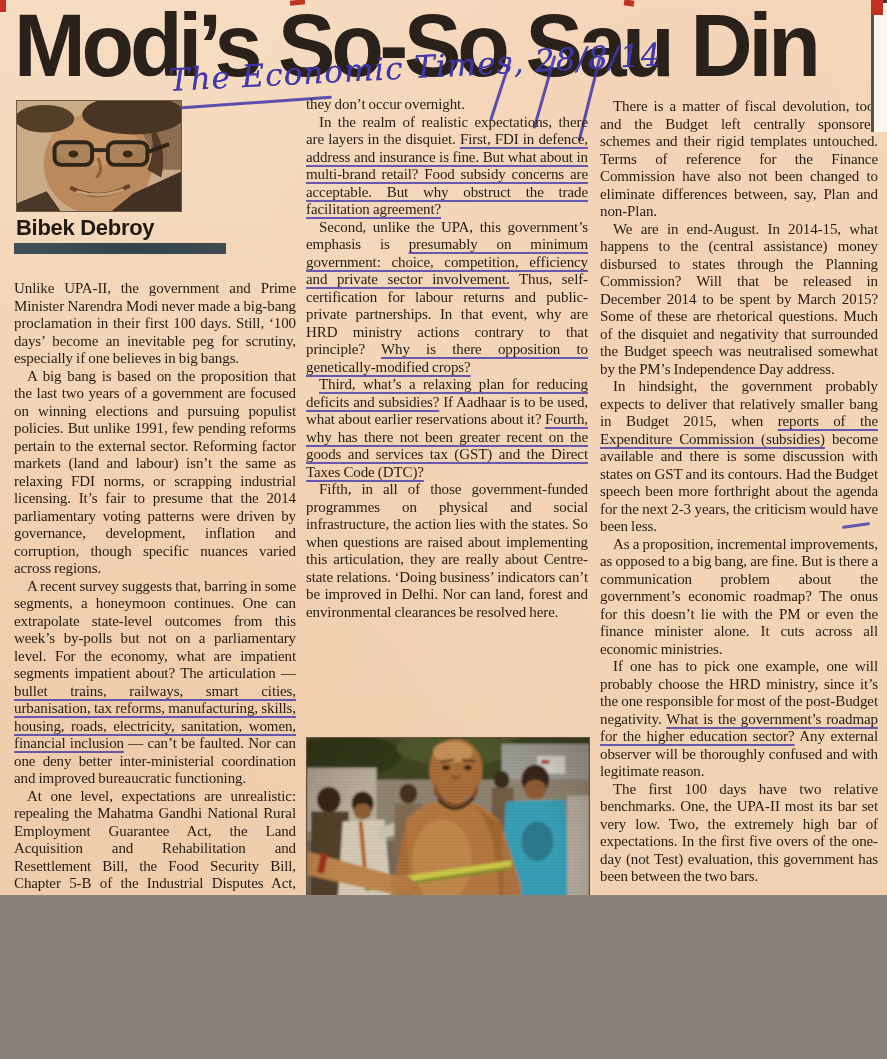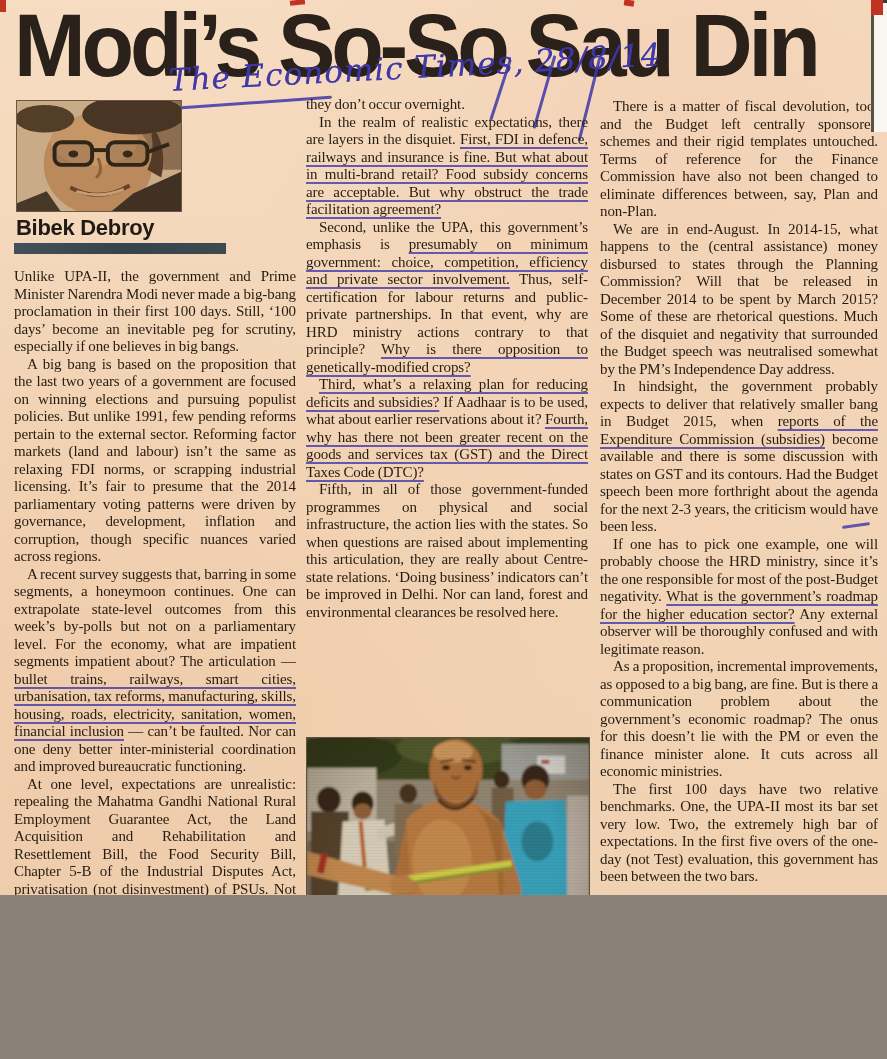--- a/index.html
+++ b/index.html
@@ -26,21 +26,21 @@
                 border:1px solid #6b5742;box-sizing:border-box;background:#c9ad8c;overflow:hidden;}
   .author-photo svg{display:block;width:100%;height:100%;}
   .author-name{position:absolute;left:16px;top:215px;
                font-family:Liberation Sans, sans-serif;font-weight:700;
                font-size:22px;letter-spacing:-.3px;color:#211a13;}
   .byline-bar{position:absolute;left:14px;top:243px;width:212px;height:11px;
               background:linear-gradient(90deg,#41505a,#35444b 55%,#3e4b51);}
   
   .col{position:absolute;font-size:15px;line-height:17.5px;text-align:justify;
        letter-spacing:-.1px;word-spacing:-.5px;}
-  .col-1{left:14px;top:268px;width:282px;}
+  .col-1{left:14px;top:280px;width:282px;}
   .col-2{left:306px;top:96px;width:282px;}
   .col-3{left:600px;top:98px;width:278px;}
   .para{margin:0;}
   .para.ind{text-indent:13px;}
   .pu{text-decoration:underline;text-decoration-color:rgba(66,56,172,.8);
       text-decoration-thickness:2px;text-underline-offset:2.5px;text-decoration-skip-ink:none;}
   
   .photo-block{position:absolute;left:306px;top:737px;width:284px;}
   .photo-frame{position:relative;width:284px;height:283px;border:1px solid #5f4e3c;
                box-sizing:border-box;background:#7a7264;overflow:hidden;}
@@ -114,32 +114,32 @@
   <div class="byline-bar"></div>
 
   <div class="col col-1">
       <p class="para"><span>Unlike UPA-II, the government and Prime Minister Narendra Modi never made a big-bang proclamation in their first 100 days. Still, ‘100 days’ become an inevitable peg for scrutiny, especially if one believes in big bangs.</span></p>
       <p class="para ind"><span>A big bang is based on the proposition that the last two years of a government are focused on winning elections and pursuing populist policies. But unlike 1991, few pending reforms pertain to the external sector. Reforming factor markets (land and labour) isn’t the same as relaxing FDI norms, or scrapping industrial licensing. It’s fair to presume that the 2014 parliamentary voting patterns were driven by governance, development, inflation and corruption, though specific nuances varied across regions.</span></p>
       <p class="para ind"><span>A recent survey suggests that, barring in some segments, a honeymoon continues. One can extrapolate state-level outcomes from this week’s by-polls but not on a parliamentary level. For the economy, what are impatient segments impatient about? The articulation — </span><span class="pu">bullet trains, railways, smart cities, urbanisation, tax reforms, manufacturing, skills, housing, roads, electricity, sanitation, women, financial inclusion</span><span> — can’t be faulted. Nor can one deny better inter-ministerial coordination and improved bureaucratic functioning.</span></p>
       <p class="para ind"><span>At one level, expectations are unrealistic: repealing the Mahatma Gandhi National Rural Employment Guarantee Act, the Land Acquisition and Rehabilitation and Resettlement Bill, the Food Security Bill, Chapter 5-B of the Industrial Disputes Act, privatisation (not disinvestment) of PSUs. Not that these shouldn’t be done. It’s just that</span></p>
     </div>
   <div class="col col-2">
       <p class="para"><span>they don’t occur overnight.</span></p>
-      <p class="para ind"><span>In the realm of realistic expectations, there are layers in the disquiet. </span><span class="pu">First, FDI in defence, railways and insurance is fine. But what about in multi-brand retail? Food subsidy concerns are acceptable. But why obstruct the trade facilitation agreement?</span></p>
+      <p class="para ind"><span>In the realm of realistic expectations, there are layers in the disquiet. </span><span class="pu">First, FDI in defence, address and insurance is fine. But what about in multi-brand retail? Food subsidy concerns are acceptable. But why obstruct the trade facilitation agreement?</span></p>
       <p class="para ind"><span>Second, unlike the UPA, this government’s emphasis is </span><span class="pu">presumably on minimum government: choice, competition, efficiency and private sector involvement.</span><span> Thus, self-certification for labour returns and public-private partnerships. In that event, why are HRD ministry actions contrary to that principle? </span><span class="pu">Why is there opposition to genetically-modified crops?</span></p>
       <p class="para ind"><span class="pu">Third, what’s a relaxing plan for reducing deficits and subsidies?</span><span> If Aadhaar is to be used, what about earlier reservations about it? </span><span class="pu">Fourth, why has there not been greater recent on the goods and services tax (GST) and the Direct Taxes Code (DTC)?</span></p>
       <p class="para ind"><span>Fifth, in all of those government-funded programmes on physical and social infrastructure, the action lies with the states. So when questions are raised about implementing this articulation, they are really about Centre-state relations. ‘Doing business’ indicators can’t be improved in Delhi. Nor can land, forest and environmental clearances be resolved here.</span></p>
     </div>
   <div class="col col-3">
     <div>
         <p class="para ind"><span>There is a matter of fiscal devolution, too, and the Budget left centrally sponsored schemes and their rigid templates untouched. Terms of reference for the Finance Commission have also not been changed to eliminate differences between, say, Plan and non-Plan.</span></p>
         <p class="para ind"><span>We are in end-August. In 2014-15, what happens to the (central assistance) money disbursed to states through the Planning Commission? Will that be released in December 2014 to be spent by March 2015? Some of these are rhetorical questions. Much of the disquiet and negativity that surrounded the Budget speech was neutralised somewhat by the PM’s Independence Day address.</span></p>
         <p class="para ind"><span>In hindsight, the government probably expects to deliver that relatively smaller bang in Budget 2015, when </span><span class="pu">reports of the Expenditure Commission (subsidies)</span><span> become available and there is some discussion with states on GST and its contours. Had the Budget speech been more forthright about the agenda for the next 2-3 years, the criticism would have been less.</span></p>
+        <p class="para ind"><span>As a proposition, incremental improvements, as opposed to a big bang, are fine. But is there a communication problem about the government’s economic roadmap? The onus for this doesn’t lie with the PM or even the finance minister alone. It cuts across all economic ministries.</span></p>
         <p class="para ind"><span>If one has to pick one example, one will probably choose the HRD ministry, since it’s the one responsible for most of the post-Budget negativity. </span><span class="pu">What is the government’s roadmap for the higher education sector?</span><span> Any external observer will be thoroughly confused and with legitimate reason.</span></p>
-        <p class="para ind"><span>As a proposition, incremental improvements, as opposed to a big bang, are fine. But is there a communication problem about the government’s economic roadmap? The onus for this doesn’t lie with the PM or even the finance minister alone. It cuts across all economic ministries.</span></p>
         <p class="para ind"><span>The first 100 days have two relative benchmarks. One, the UPA-II most its bar set very low. Two, the extremely high bar of expectations. In the first five overs of the one-day (not Test) evaluation, this government has been between the two bars.</span></p>
       </div>
     <div class="credit">
       <div class="credit-rule"></div>
       <div class="credit-line">The writer is consulting editor, ET</div>
     </div>
   </div>
 
   <div class="photo-block">
     <div class="photo-frame">

